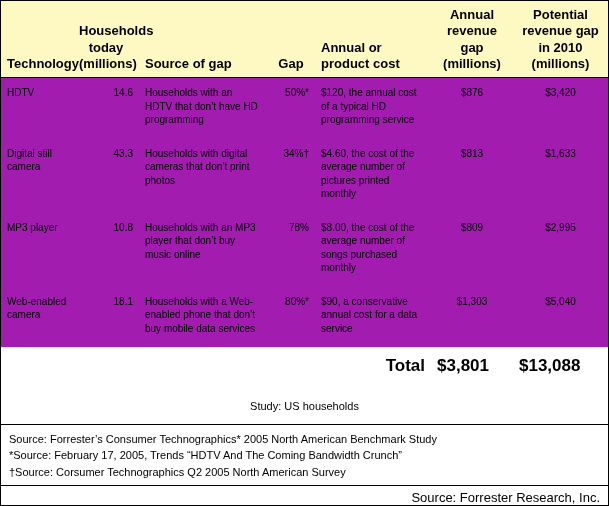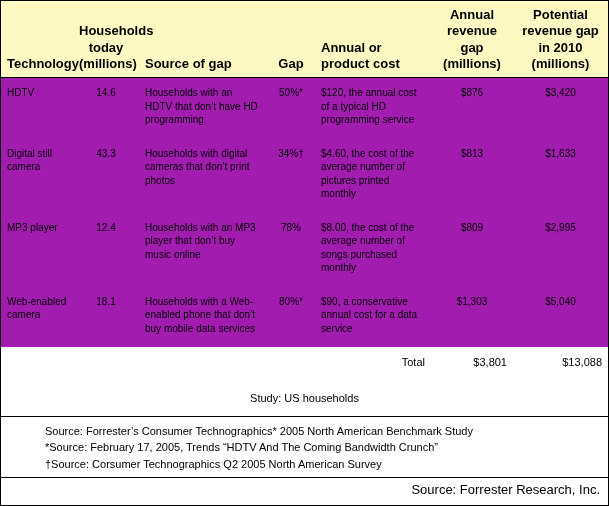--- a/index.html
+++ b/index.html
@@ -46,50 +46,50 @@
   
   tbody td {
     vertical-align: top;
     font-size: 10px;
     line-height: 1.35;
     padding: 8px 6px 10px 6px;
     background: #a21caf;
     border-bottom: 2px solid #a21caf;
   }
   tbody td.num {
-    text-align: center;
+    text-align: right;
   }
   tbody td.money {
     text-align: center;
   }
   tbody tr td.tech {
     font-weight: normal;
   }
   
   col.c-tech   { width: 72px; }
   col.c-house  { width: 66px; }
   col.c-source { width: 128px; }
   col.c-gap    { width: 48px; }
   col.c-cost   { width: 116px; }
   col.c-arg    { width: 82px; }
   col.c-prg    { width: 95px; }
 
   
   .total-row td {
     background: #ffffff;
     border-bottom: none;
-    font-size: 11px;
-    font-weight: normal;
+    font-size: 17px;
+    font-weight: bold;
     padding-bottom: 4px;
   }
   .total-row td.label {
     text-align: right;
   }
   .total-row td.money {
-    text-align: right;
+    text-align: left;
   }
 
   .base-line {
     text-align: center;
     font-size: 11px;
     margin: 18px 0 12px 0;
   }
   .rule-full {
     border-top: 1px solid #000000;
     margin: 0;
@@ -97,21 +97,20 @@
     font-size: 0;
     line-height: 0;
   }
   .sources {
     padding: 6px 8px 5px 8px;
     font-size: 11px;
     line-height: 1.5;
   }
   .sources div {
     white-space: nowrap;
-    margin-left: 36px;
   }
   .footer {
     padding: 4px 8px 4px 8px;
     font-size: 13px;
     text-align: right;
   }
 </style>
 </head>
 <body>
 
@@ -175,21 +174,21 @@
         <td class="tech">Digital still camera</td>
         <td class="num">43.3</td>
         <td>Households with digital cameras that don’t print photos</td>
         <td class="num">34%†</td>
         <td>$4.60, the cost of the average number of pictures printed monthly</td>
         <td class="money">$813</td>
         <td class="money">$1,633</td>
       </tr>
       <tr>
         <td class="tech">MP3 player</td>
-        <td class="num">12.4</td>
+        <td class="num">10.8</td>
         <td>Households with an MP3 player that don’t buy music online</td>
         <td class="num">78%</td>
         <td>$8.00, the cost of the average number of songs purchased monthly</td>
         <td class="money">$809</td>
         <td class="money">$2,995</td>
       </tr>
       <tr>
         <td class="tech">Web-enabled camera</td>
         <td class="num">18.1</td>
         <td>Households with a Web-enabled phone that don’t buy mobile data services</td>

